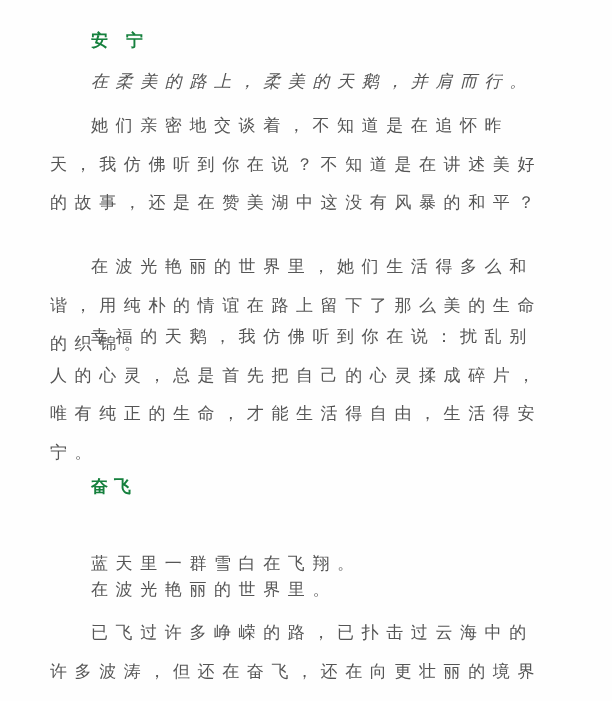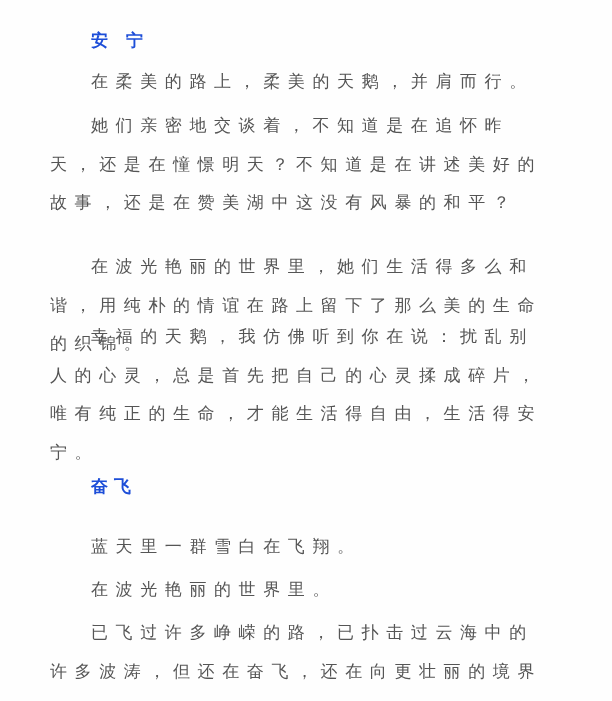--- a/index.html
+++ b/index.html
@@ -20,21 +20,21 @@
       left: 50px;
       top: 0;
       width: 500px;
     }
     .section { position: relative; }
     .title {
       position: absolute;
       left: 41px;
       font-size: 17px;
       font-weight: bold;
-      color: #1d4ed8;
+      color: #15803d;
       letter-spacing: 6px;
       white-space: nowrap;
       line-height: 20px;
     }
     .para {
       position: absolute;
       left: 0;
       width: 500px;
       font-size: 17px;
       letter-spacing: 7.6px;
@@ -45,26 +45,26 @@
       margin: 0;
     }
   </style>
 </head>
 <body>
 
 <div class="page">
 
   <div class="section">
     <div class="title" style="top:30px;">安 宁</div>
-    <p class="para" style="top:62px;">在柔美的路上，柔美的天鹅，并肩而行。</p>
-    <p class="para" style="top:106px;">她们亲密地交谈着，不知道是在追怀昨天，还是在憧憬明天？不知道是在讲述美好的故事，还是在赞美湖中这没有风暴的和平？</p>
+    <p class="para" style="top:62px;font-style:italic;">在柔美的路上，柔美的天鹅，并肩而行。</p>
+    <p class="para" style="top:106px;">她们亲密地交谈着，不知道是在追怀昨天，我仿佛听到你在说？不知道是在讲述美好的故事，还是在赞美湖中这没有风暴的和平？</p>
     <p class="para" style="top:247px;">在波光艳丽的世界里，她们生活得多么和谐，用纯朴的情谊在路上留下了那么美的生命的织锦。</p>
     <p class="para" style="top:317px;">幸福的天鹅，我仿佛听到你在说：扰乱别人的心灵，总是首先把自己的心灵揉成碎片，唯有纯正的生命，才能生活得自由，生活得安宁。</p>
   </div>
 
   <div class="section">
     <div class="title" style="top:476px;">奋飞</div>
-    <p class="para" style="top:527px;">蓝天里一群雪白在飞翔。</p>
+    <p class="para" style="top:544px;">蓝天里一群雪白在飞翔。</p>
     <p class="para" style="top:570px;">在波光艳丽的世界里。</p>
     <p class="para" style="top:613px;">已飞过许多峥嵘的路，已扑击过云海中的许多波涛，但还在奋飞，还在向更壮丽的境界进取。</p>
   </div>
 
 </div>
 
 </body></html>

